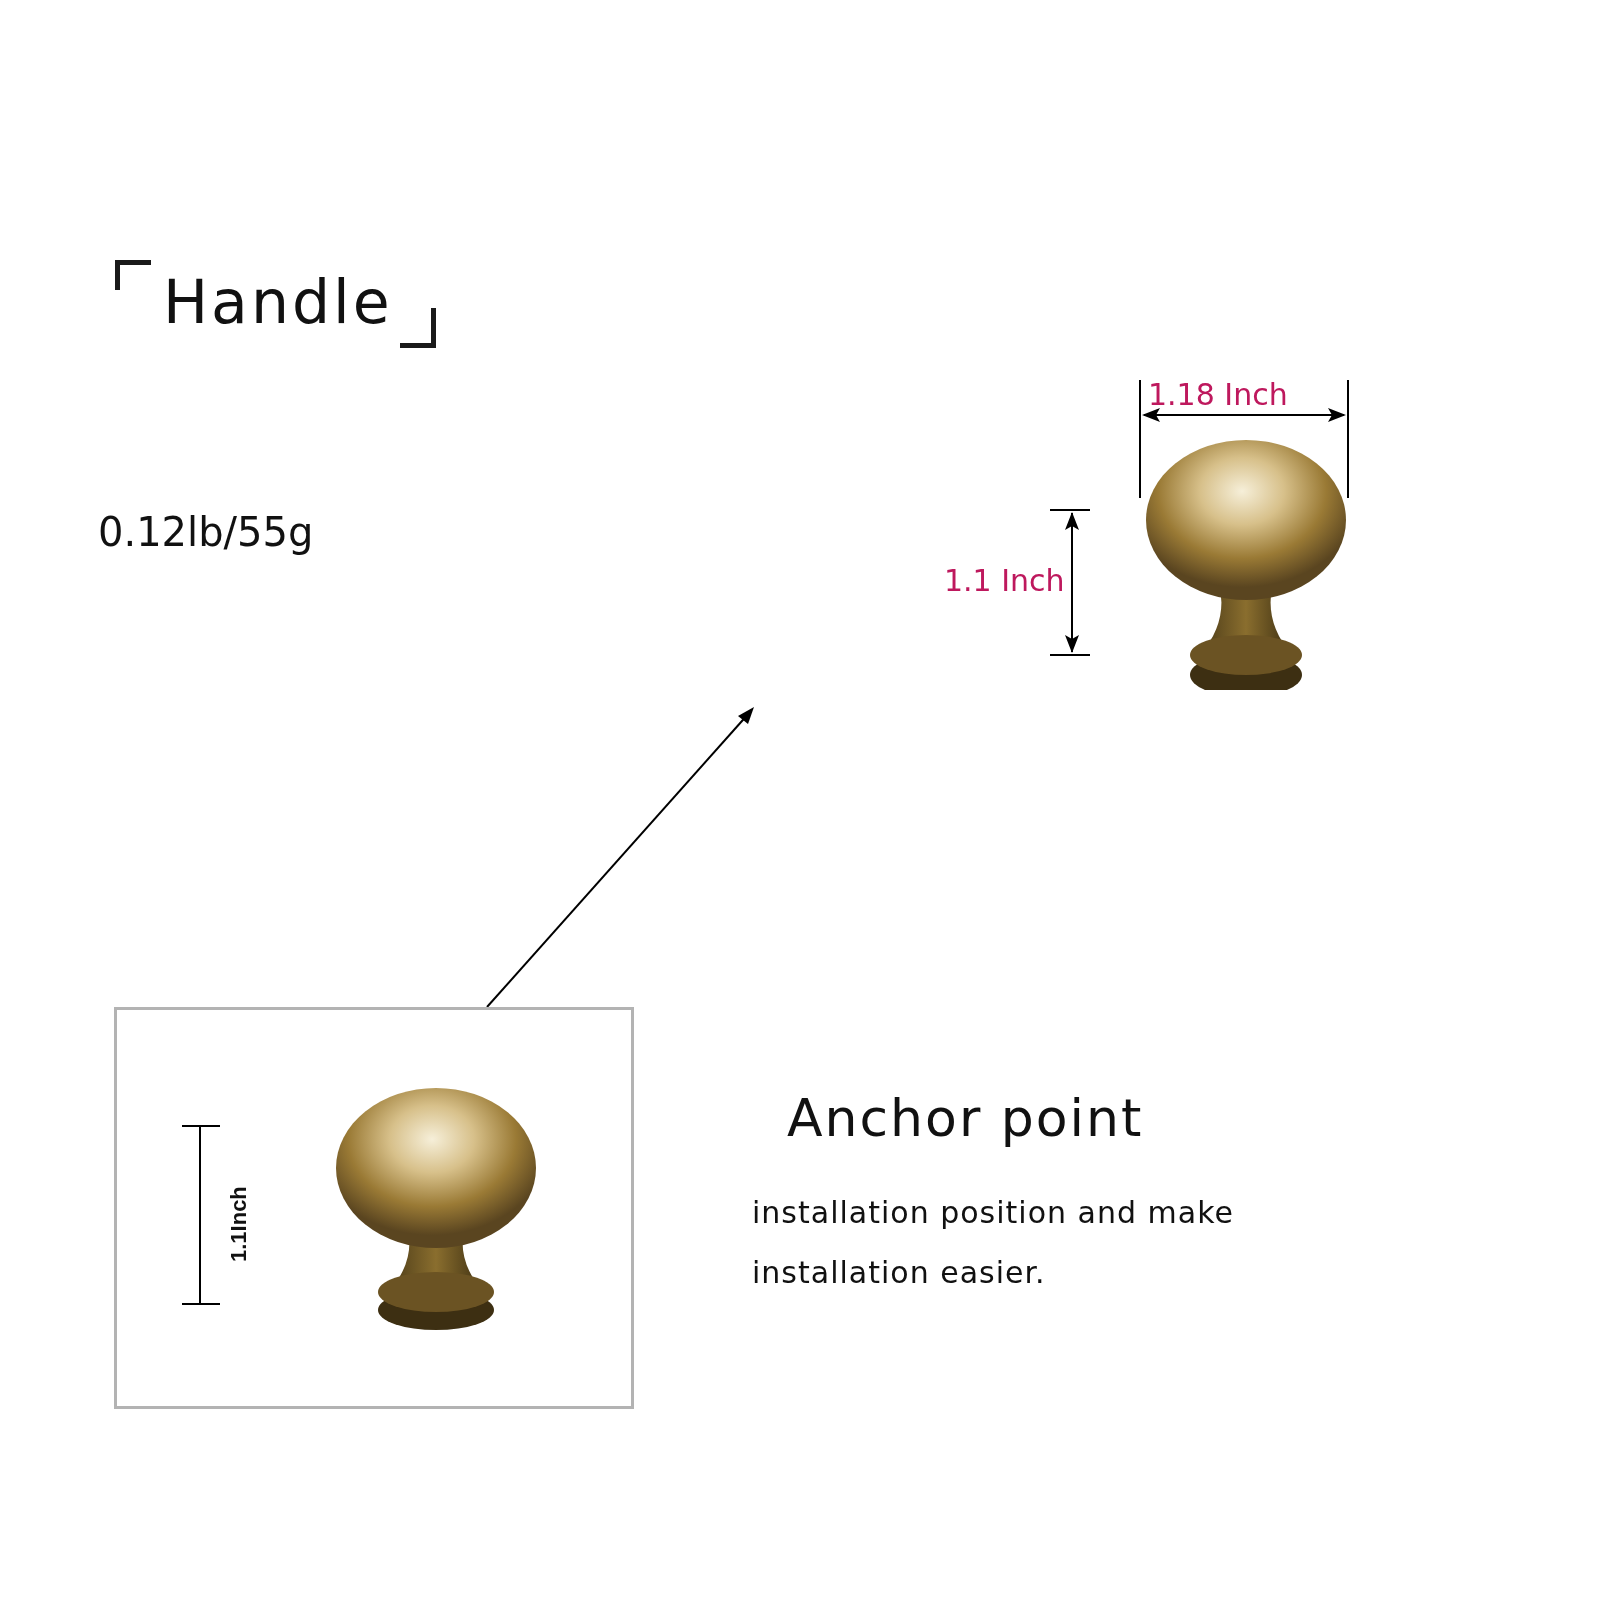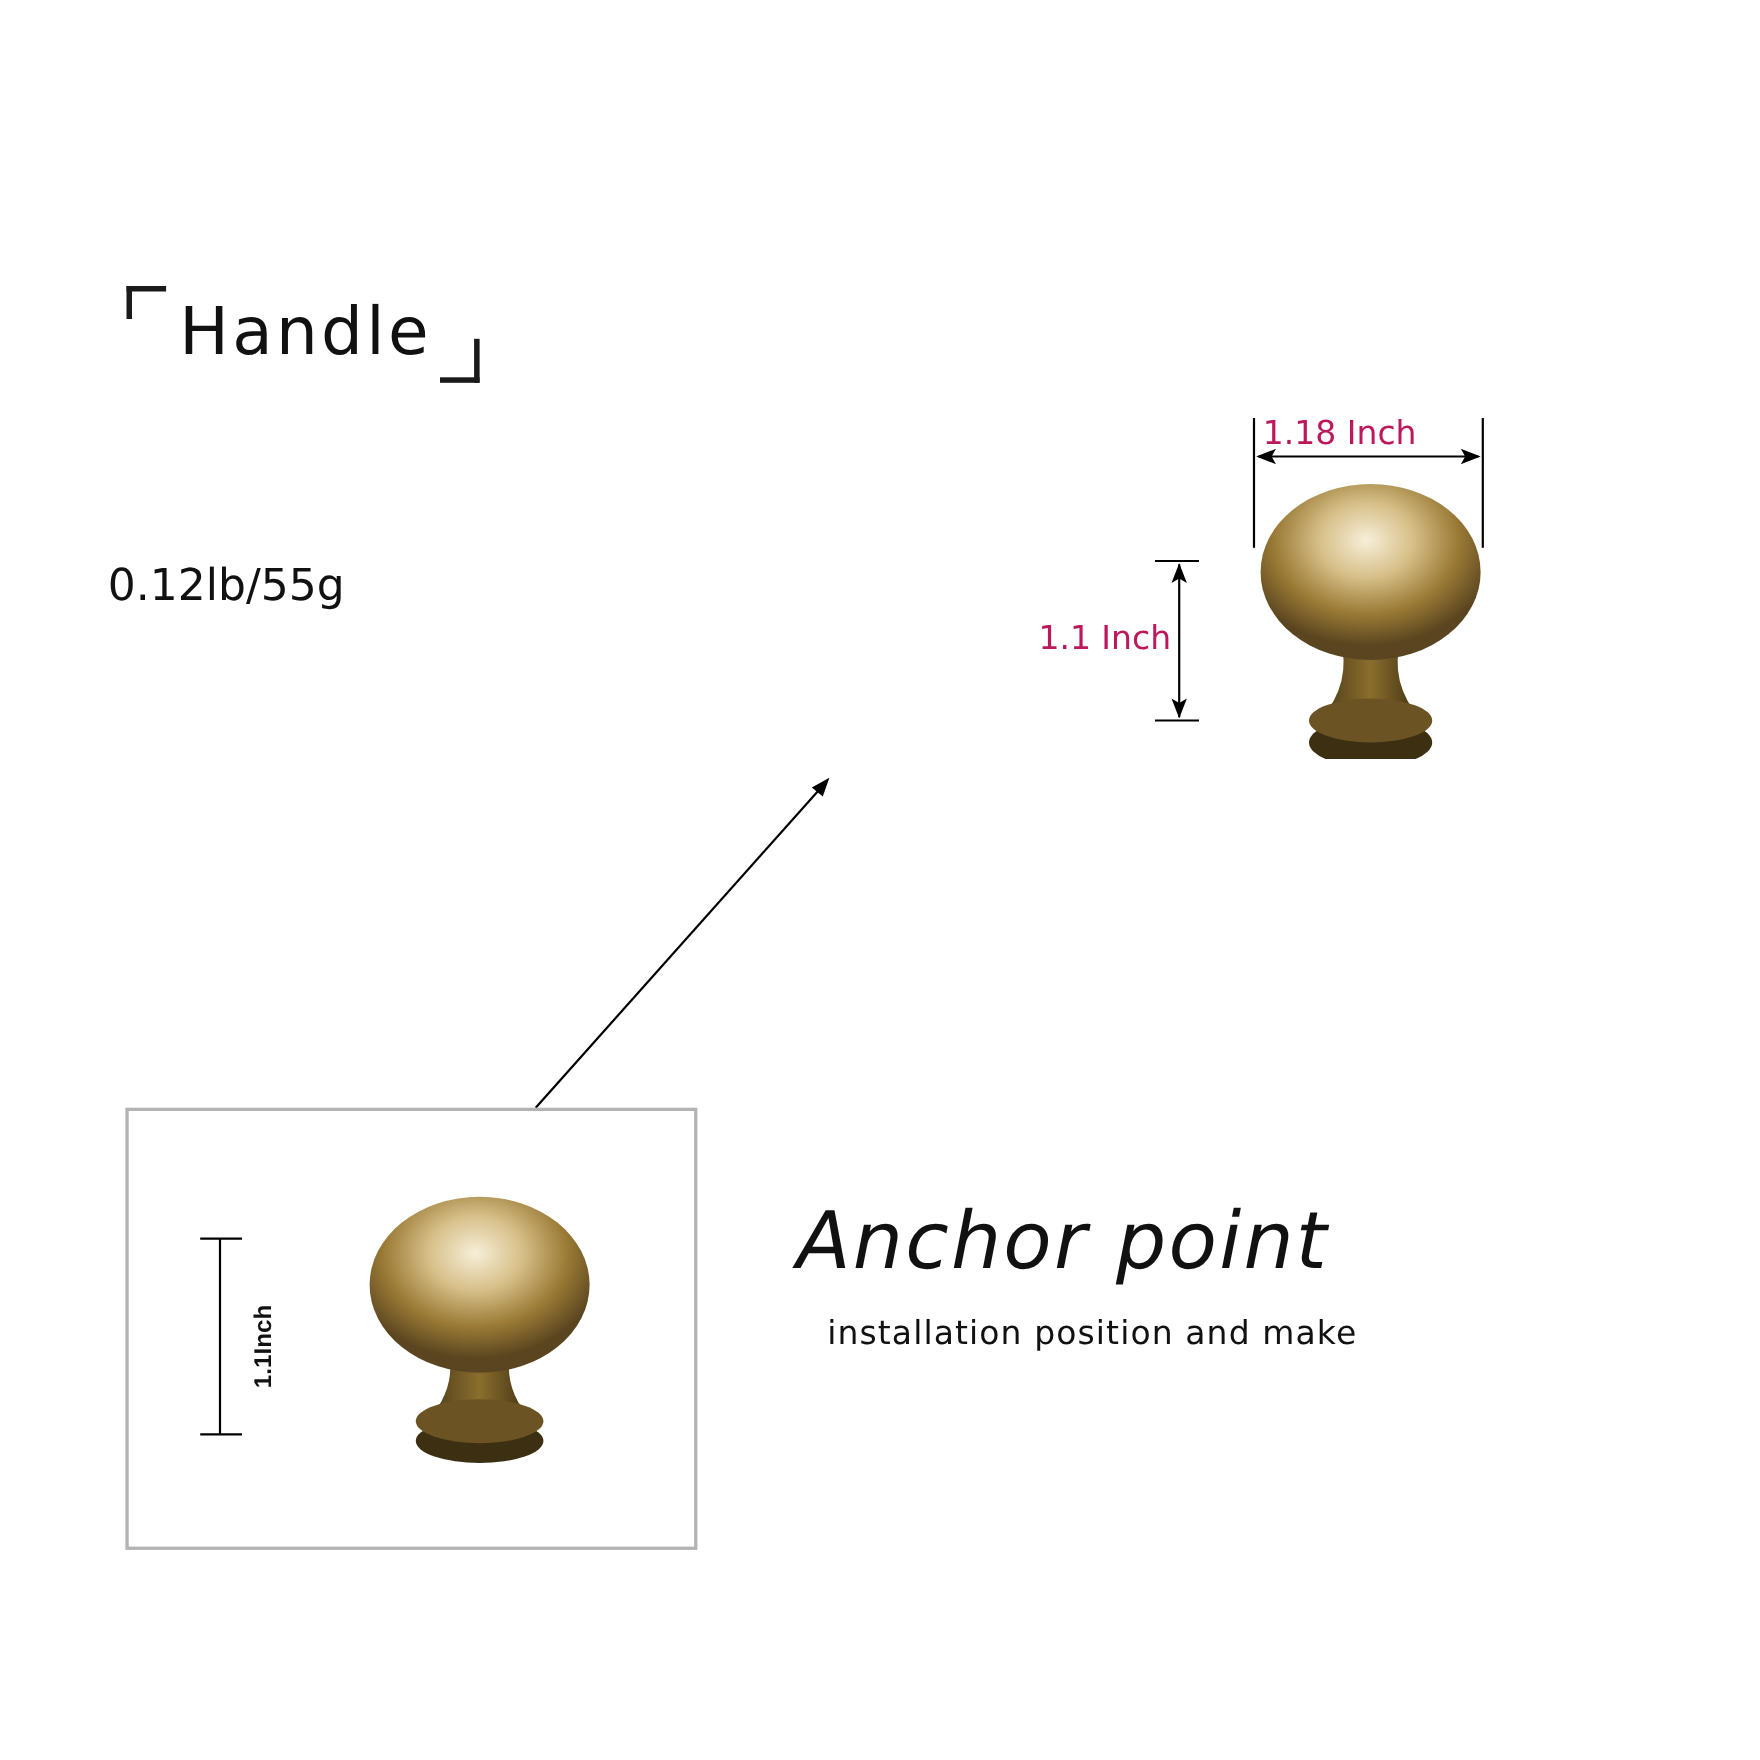--- a/index.html
+++ b/index.html
@@ -6,21 +6,21 @@
   body { width:1600px; height:1600px; position:relative; overflow:hidden; font-family:"DejaVu Sans", sans-serif; color:#111; }
   .abs { position:absolute; }
   .bracket-tl { left:115px; top:260px; width:36px; height:30px; border-top:5px solid #1a1a1a; border-left:5px solid #1a1a1a; box-sizing:border-box; }
   .bracket-br { left:400px; top:308px; width:36px; height:40px; border-bottom:5px solid #1a1a1a; border-right:5px solid #1a1a1a; box-sizing:border-box; }
   .title { left:163px; top:272px; font-size:60px; letter-spacing:3px; line-height:1; }
   .weight { left:98px; top:512px; font-size:40px; line-height:1; }
   .dim-label { font-size:30px; line-height:1; color:#be185d; }
   .knob-svg { position:absolute; }
   .box { left:114px; top:1007px; width:520px; height:402px; border:3px solid #b3b3b3; box-sizing:border-box; }
   .rot { font-family:"Liberation Sans", sans-serif; font-weight:bold; font-size:22px; transform:rotate(-90deg); transform-origin:left top; white-space:nowrap; }
-  .anchor-title { left:724px; top:1092px; font-size:72px; letter-spacing:2px; line-height:1;font-style:italic; }
+  .anchor-title { left:787px; top:1092px; font-size:52px; letter-spacing:2px; line-height:1; }
   .desc { left:752px; top:1183px; font-size:30px; line-height:60px; letter-spacing:1px; width:560px; }
 </style>
 </head>
 <body>
 
 <div class="abs bracket-tl"></div>
 <div class="abs title">Handle</div>
 <div class="abs bracket-br"></div>
 
 <div class="abs weight">0.12lb/55g</div>
@@ -73,13 +73,14 @@
   <ellipse cx="266" cy="230" rx="58" ry="20" fill="#3d2f12"></ellipse>
   <path d="M236,140 Q248,180 218,212 L314,212 Q284,180 296,140 Z" fill="url(#stem)"></path>
   <ellipse cx="266" cy="212" rx="58" ry="20" fill="#6b5323"></ellipse>
   <ellipse cx="266" cy="88" rx="100" ry="80" fill="url(#cap)"></ellipse>
 </svg>
 <div class="abs rot" style="left:226px;top:1262px;">1.1Inch</div>
 
 <div class="abs anchor-title">Anchor point</div>
 <div class="abs desc">
   <div>installation position and make</div>
+  <div>installation easier.</div>
 </div>
 
 </body></html>

